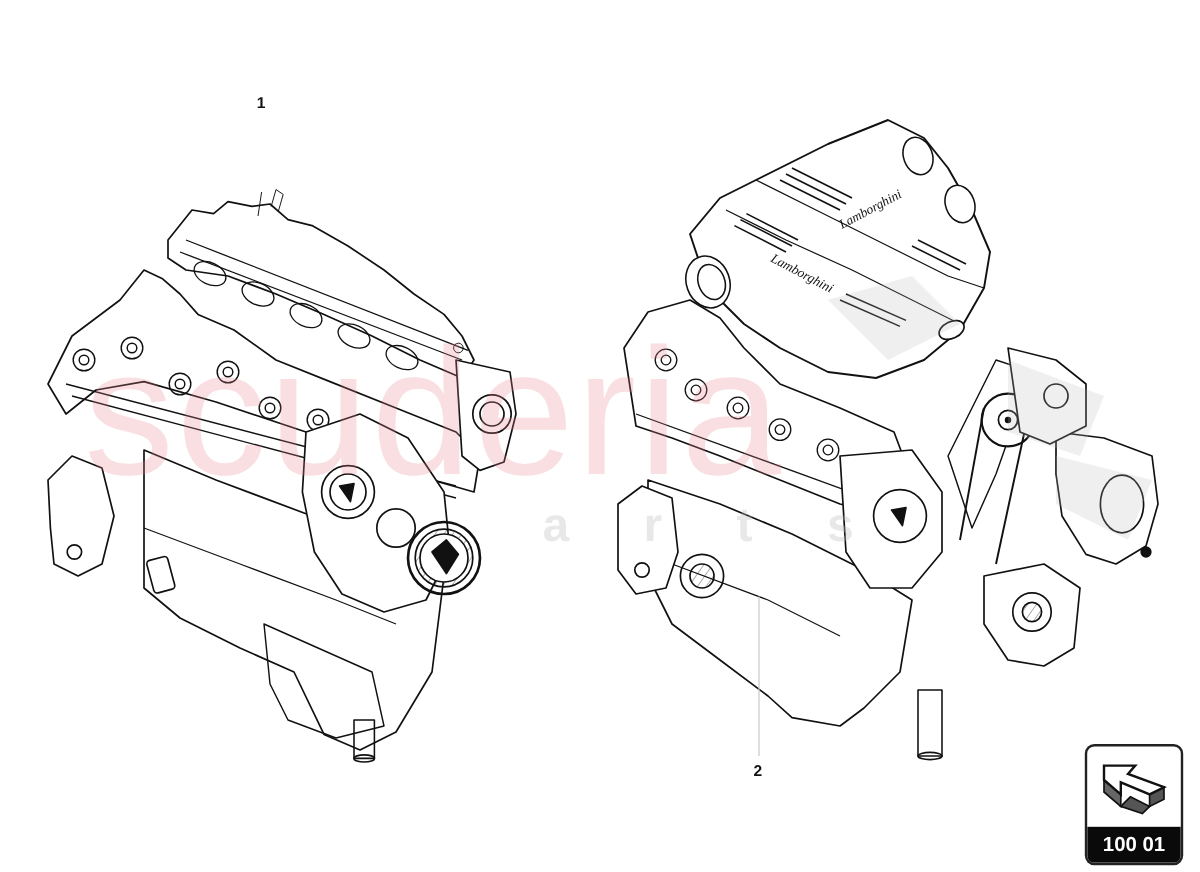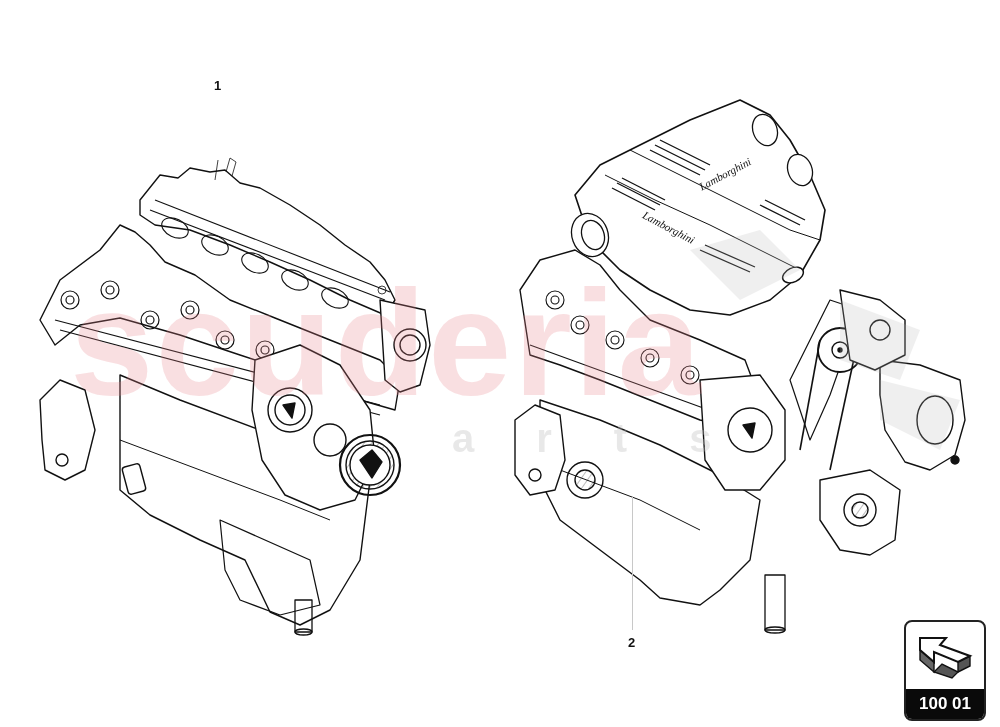--- a/index.html
+++ b/index.html
@@ -3,21 +3,21 @@
 <meta charset="utf-8">
 <style>
   html, body { margin: 0; padding: 0; background: #ffffff; }
   body { width: 1000px; height: 727px; position: relative; overflow: hidden; font-family: "Liberation Sans", sans-serif; }
   .canvas { position: absolute; left: 0; top: 0; width: 1000px; height: 727px; }
   .callout { position: absolute; font-family: "Liberation Sans", sans-serif; font-weight: bold; font-size: 13px; color: #111; cursor: pointer; }
   #callout-1 { left: 214px; top: 78px; }
   #callout-2 { left: 628px; top: 635px; }
   .leader { position: absolute; width: 1px; background: #c8c8c8; }
   #leader-2 { left: 632px; top: 497px; height: 133px; }
-  .wm-main { position: absolute; left: 70px; top: 268px; font-family: "Liberation Sans", sans-serif; font-weight: bold;
+  .wm-main { position: absolute; left: 70px; top: 268px; font-family: "Liberation Sans", sans-serif; font-weight: normal;
              font-size: 150px; letter-spacing: 2px; color: rgba(232, 130, 140, 0.26); pointer-events: none; line-height: 1; }
   .wm-sub { position: absolute; left: 452px; top: 418px; font-family: "Liberation Sans", sans-serif; font-weight: bold;
             font-size: 40px; letter-spacing: 62px; color: rgba(190, 190, 190, 0.35); pointer-events: none; line-height: 1; }
   .nav-badge { position: absolute; left: 904px; top: 620px; width: 82px; height: 101px; border: 2px solid #222; border-radius: 8px;
                background: #fff; overflow: hidden; cursor: pointer; box-sizing: border-box; }
   .nav-badge .arrow { position: absolute; left: 6px; top: 6px; width: 66px; height: 56px; }
   .nav-badge .code { position: absolute; left: 0; bottom: 0; width: 100%; height: 30px; background: #0a0a0a; color: #fff;
                      font-family: "Liberation Sans", sans-serif; font-weight: bold; font-size: 17px; text-align: center; line-height: 30px; }
 </style>
 </head>

